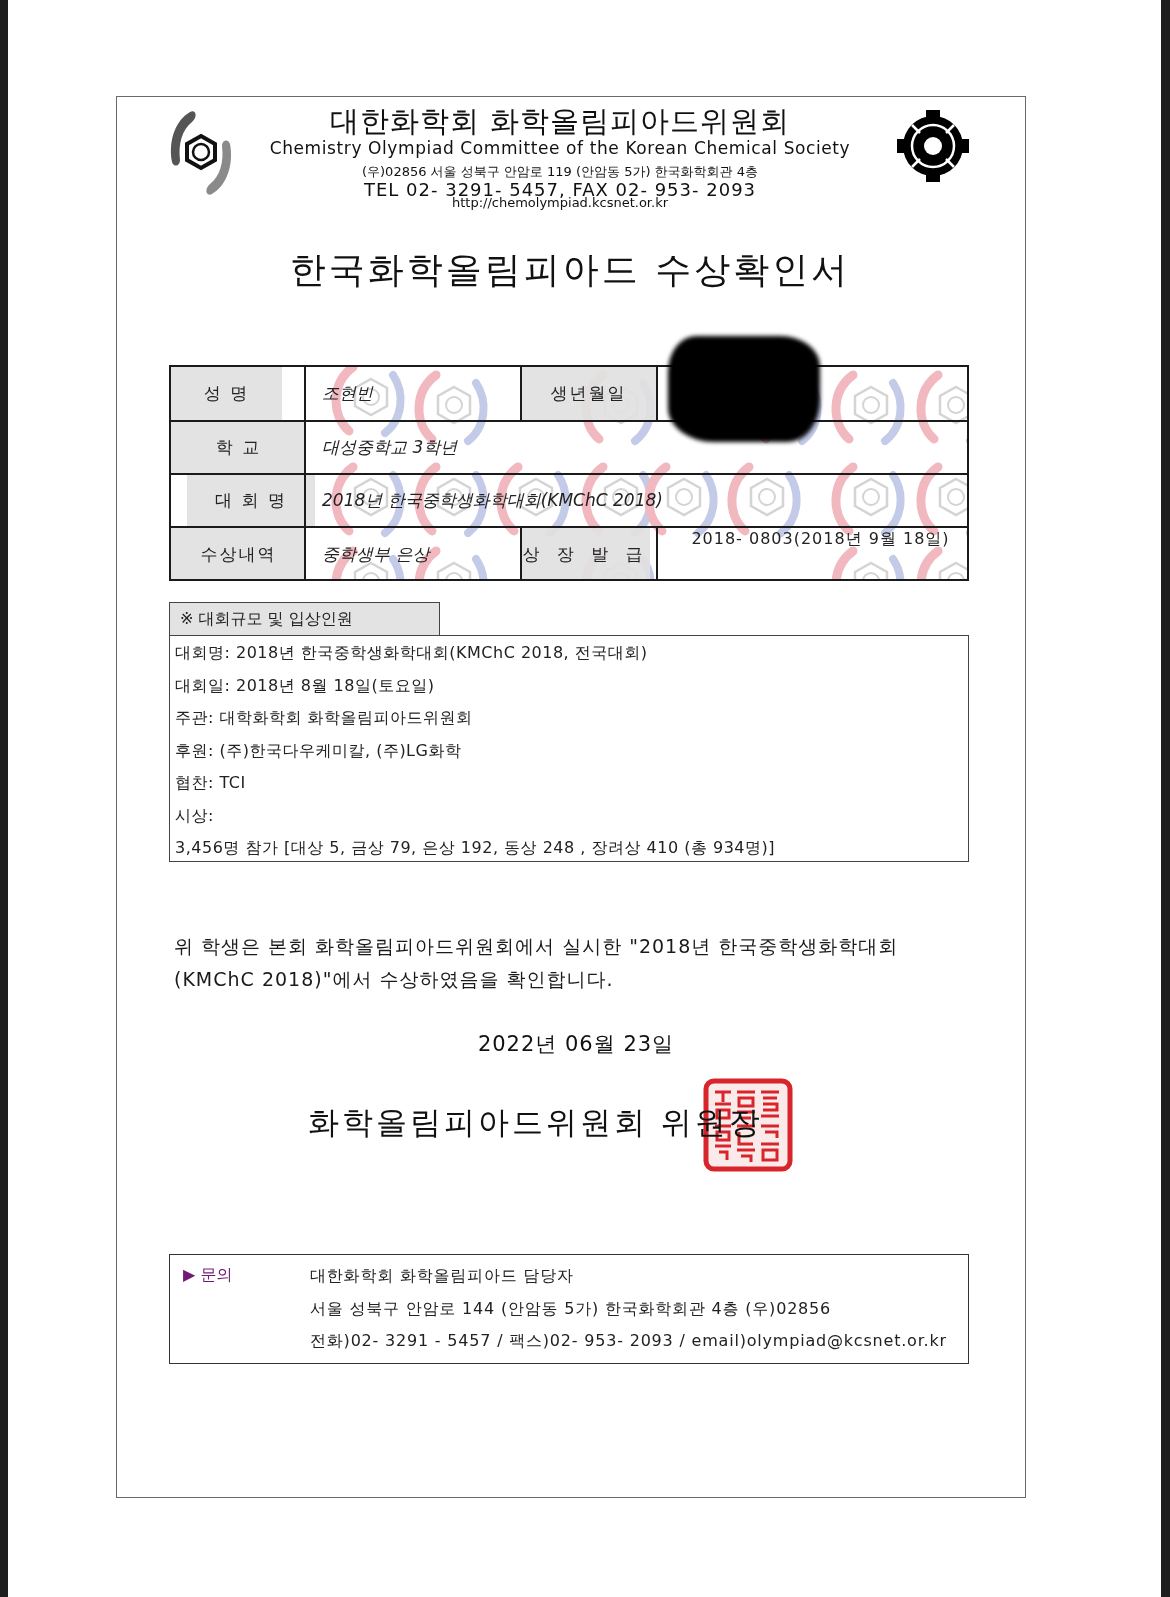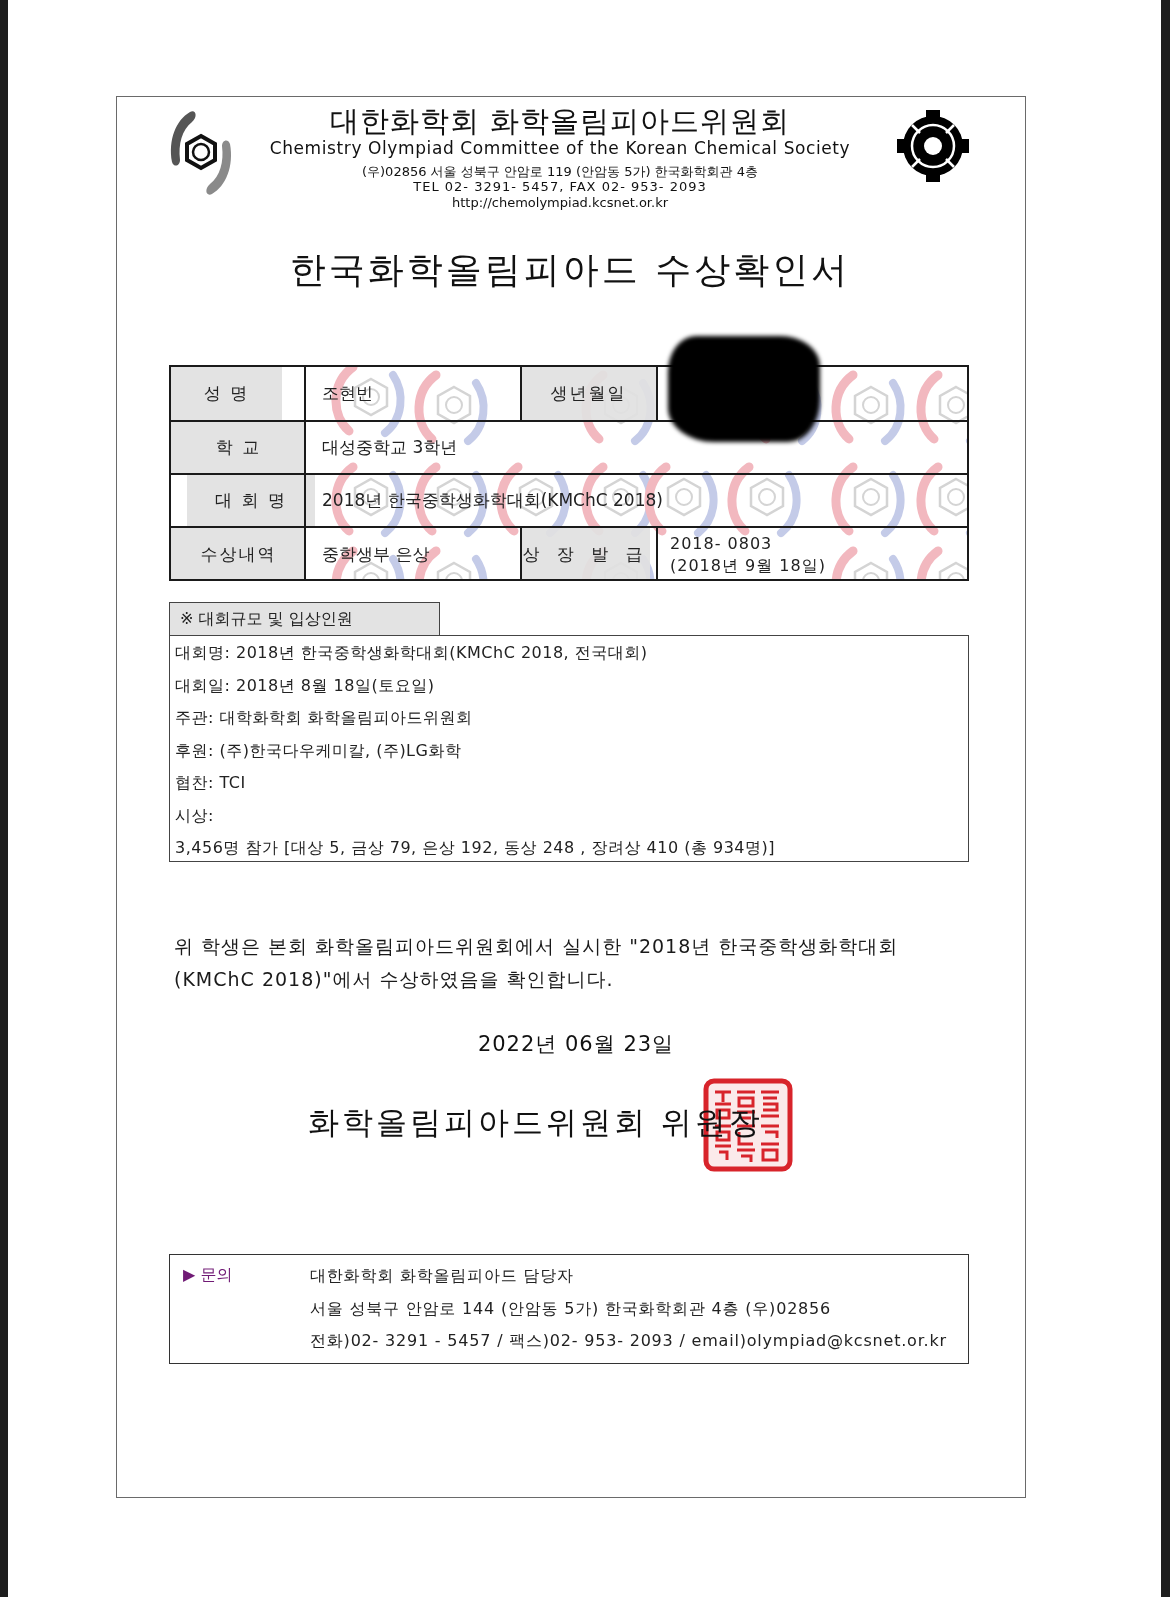--- a/index.html
+++ b/index.html
@@ -17,40 +17,40 @@
     border:1.5px solid #6a6a6a; box-sizing:border-box; background:#fff;
   }
 
   
   .logo-left { position:absolute; left:166px; top:106px; width:70px; height:92px; }
   .logo-right { position:absolute; left:896px; top:108px; width:74px; height:76px; }
   .hdr { position:absolute; left:240px; width:640px; text-align:center; white-space:nowrap; color:#111; }
   .hdr-ko { top:102px; font-size:29px; letter-spacing:1px; }
   .hdr-en { top:138px; font-size:17px; letter-spacing:0.6px; }
   .hdr-addr { top:163px; font-size:13px; }
-  .hdr-tel { top:179px; font-size:13px; letter-spacing:1px; }
+  .hdr-tel { top:179px; font-size:18px; letter-spacing:1px; }
   .hdr-url { top:195px; font-size:13px; }
 
   .doc-title {
     position:absolute; left:0; width:1140px; top:246px; text-align:center;
     font-size:36px; letter-spacing:3px; color:#111;
   }
 
   
   .info-table {
     position:absolute; left:169px; top:365px; width:800px; height:216px;
     border:2px solid #1a1a1a; box-sizing:border-box; overflow:hidden;
   }
   .wm { position:absolute; left:0; top:0; width:800px; height:216px; pointer-events:none; }
   .cell {
     position:absolute; box-sizing:border-box; display:flex; align-items:center;
     font-size:17px; color:#222;
   }
   .lbl { background:rgba(225,225,225,0.92); justify-content:center; letter-spacing:2px; }
-  .val { padding-left:16px; }
+  .val { padding-left:16px;font-style:italic; }
   .hline { position:absolute; left:0; width:800px; height:2px; background:#1a1a1a; }
   .vline { position:absolute; width:2px; background:#1a1a1a; }
 
   .redact {
     position:absolute; left:668px; top:336px; width:152px; height:106px;
     background:#000; border-radius:28px 40px 32px 46px / 36px 30px 42px 34px;
     filter:blur(2px);
   }
 
   
@@ -164,21 +164,21 @@
 
   <div class="cell lbl" style="left:0;top:55px;width:135px;height:51px;">학    교</div>
   <div class="cell val" style="left:135px;top:55px;width:665px;height:51px;">대성중학교 3학년</div>
 
   <div class="cell lbl" style="left:16px;top:108px;width:128px;height:51px;">대 회 명</div>
   <div class="cell val" style="left:135px;top:108px;width:665px;height:51px;">2018년 한국중학생화학대회(KMChC 2018)</div>
 
   <div class="cell lbl" style="left:0;top:161px;width:135px;height:53px;">수상내역</div>
   <div class="cell val" style="left:135px;top:161px;width:258px;height:53px;">중학생부 은상</div>
   <div class="cell lbl" style="left:350px;top:161px;width:129px;height:53px;letter-spacing:6px;">상 장 발 급</div>
-  <div class="cell" style="left:485px;top:161px;width:315px;height:53px;flex-direction:column;align-items:flex-start;justify-content:center;padding-left:14px;font-size:16px;line-height:22px;letter-spacing:1px;">
+  <div class="cell" style="left:485px;top:161px;width:315px;height:53px;flex-direction:row;align-items:flex-start;justify-content:center;padding-left:14px;font-size:16px;line-height:22px;letter-spacing:1px;">
     <span>2018- 0803</span>
     <span>(2018년 9월 18일)</span>
   </div>
 
   <div class="hline" style="top:53px;"></div>
   <div class="hline" style="top:106px;"></div>
   <div class="hline" style="top:159px;"></div>
   <div class="vline" style="left:133px;top:0;height:216px;"></div>
   <div class="vline" style="left:349px;top:0;height:55px;"></div>
   <div class="vline" style="left:485px;top:0;height:55px;"></div>

